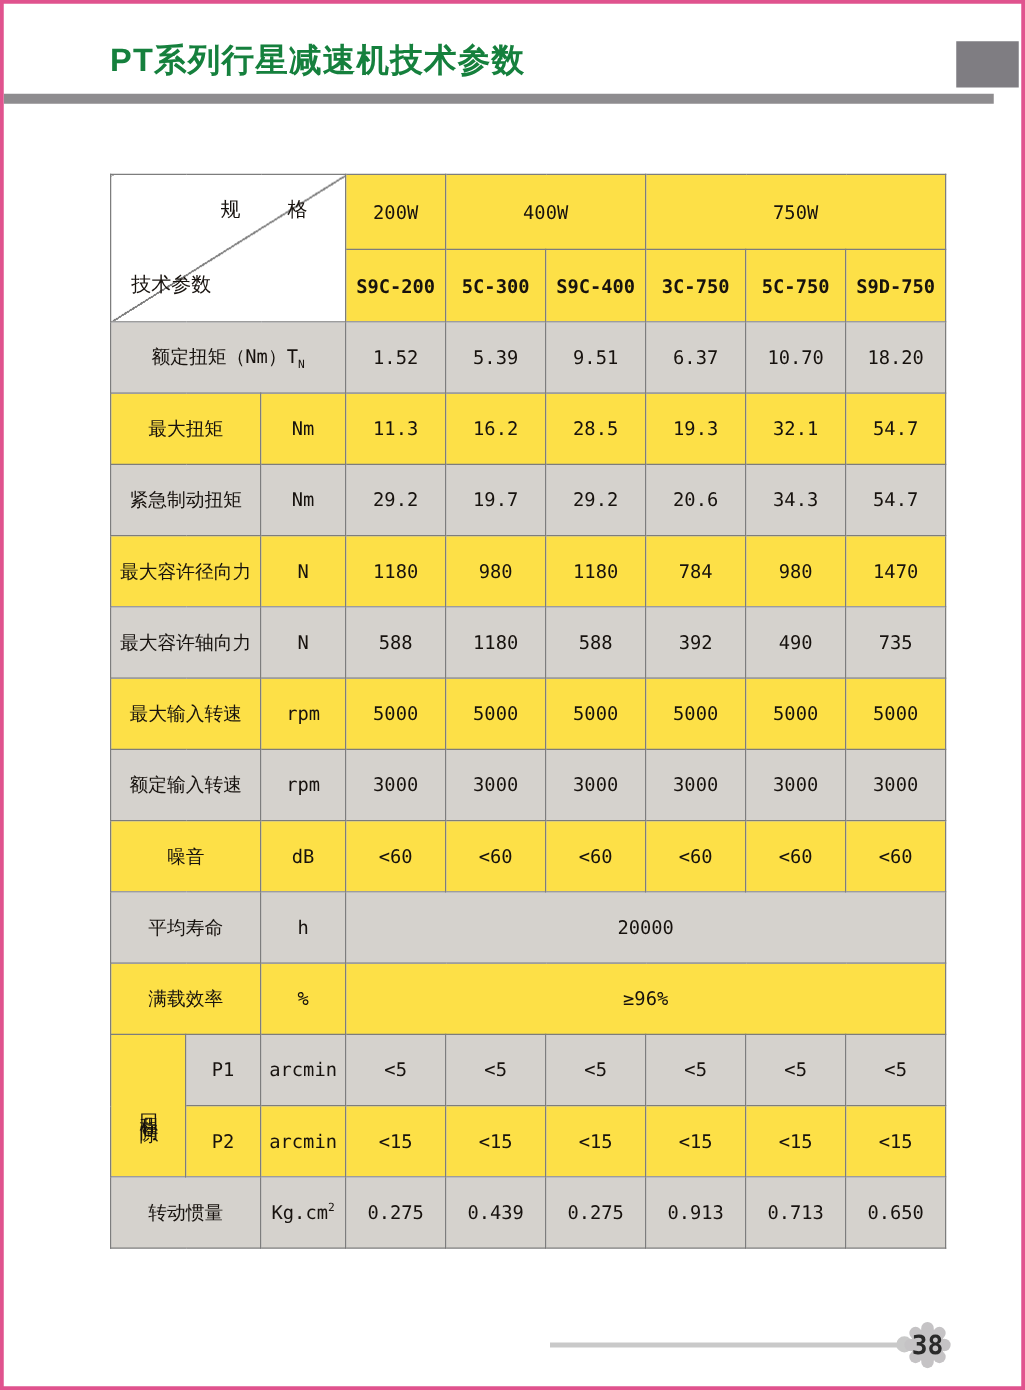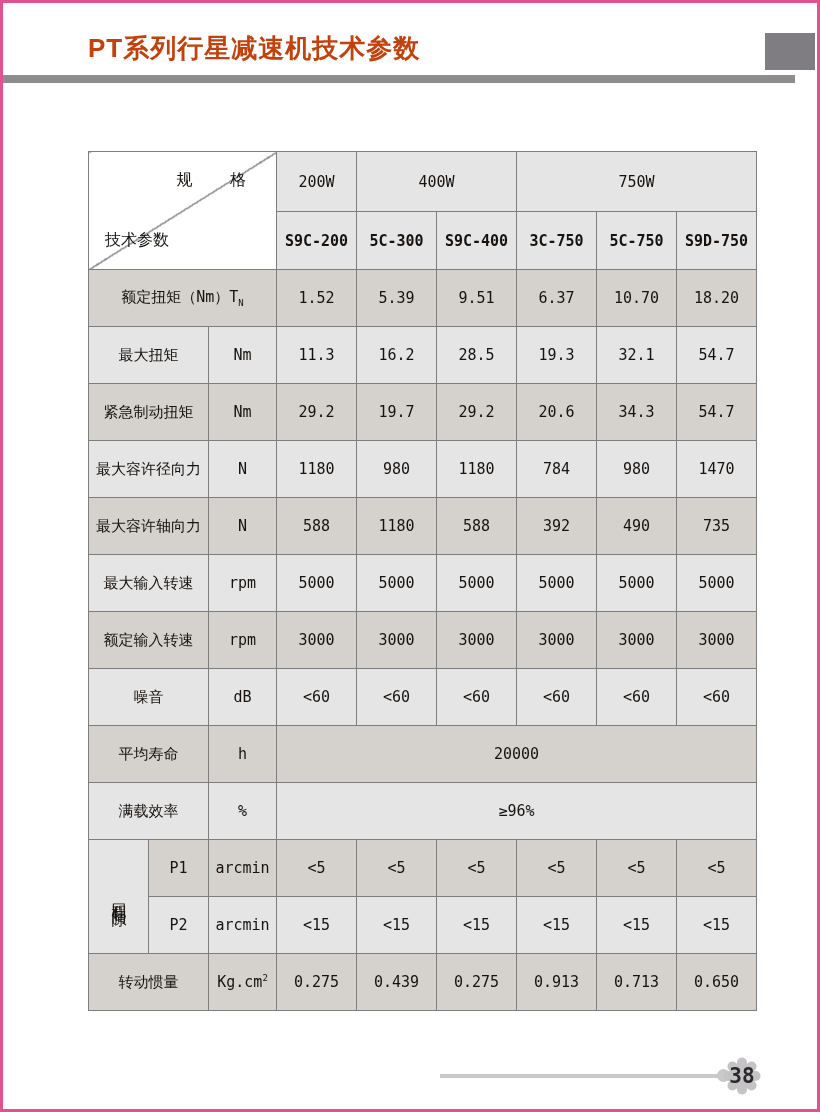--- a/index.html
+++ b/index.html
@@ -9,47 +9,47 @@
     box-sizing:border-box;
     background:#ffffff;
     border:3px solid #e0538e;
     overflow:hidden;
     font-family:"DejaVu Sans", sans-serif;
   }
   
   .title{
     position:absolute;left:85px;top:28px;
     font-family:"Liberation Sans","DejaVu Sans",sans-serif;
-    font-size:26px;font-weight:bold;color:#c2410c;
+    font-size:26px;font-weight:bold;color:#15803d;
     letter-spacing:1px;white-space:nowrap;
   }
   .header-block{
     position:absolute;left:762px;top:30px;width:50px;height:37px;
     background:#7f7d82;
   }
   .header-bar{
     position:absolute;left:0px;top:72px;width:792px;height:8px;
     background:#8e8c8f;
   }
   
   table.spec{
-    position:absolute;left:85px;top:148px;
+    position:absolute;left:85px;top:136px;
     border-collapse:collapse;table-layout:fixed;
     width:668px;
     font-family:"DejaVu Sans Mono","DejaVu Sans",sans-serif;
     font-size:15px;color:#17120e;
   }
   table.spec td{
     border:1px solid #7d7d7d;
     text-align:center;vertical-align:middle;
     padding:0;overflow:hidden;
   }
   tr.hrowA{height:60px;} tr.hrowB{height:58px;font-weight:bold;} tr.drow{height:57px;margin-top:34px;}
   td.shaded{background:#d5d2cd;}
-  td.white{background:#e5e5e5;}
+  td.white{background:#fde047;}
   
   td.corner{
     position:relative;
     background:
       linear-gradient(to bottom right,
         transparent calc(50% - 0.7px),
         #7d7d7d calc(50% - 0.7px),
         #7d7d7d calc(50% + 0.7px),
         transparent calc(50% + 0.7px));
   }

